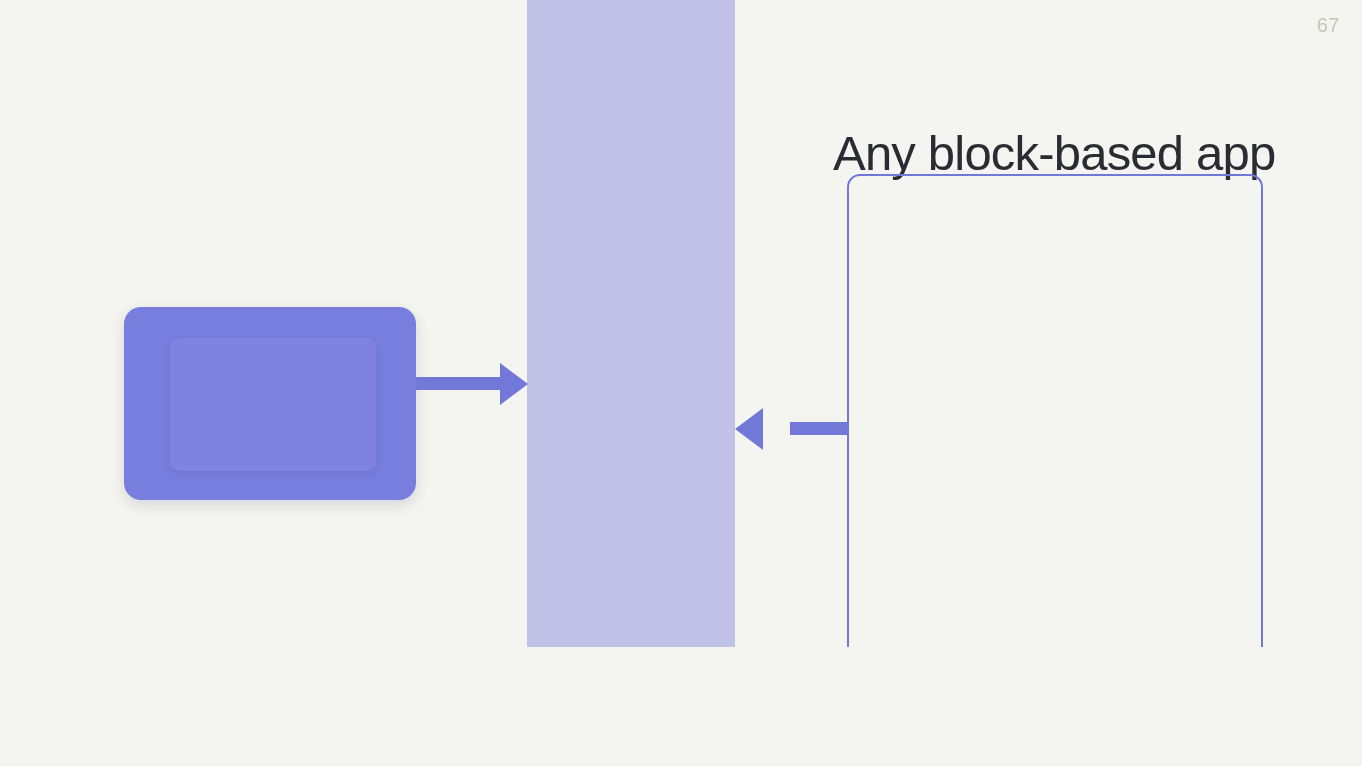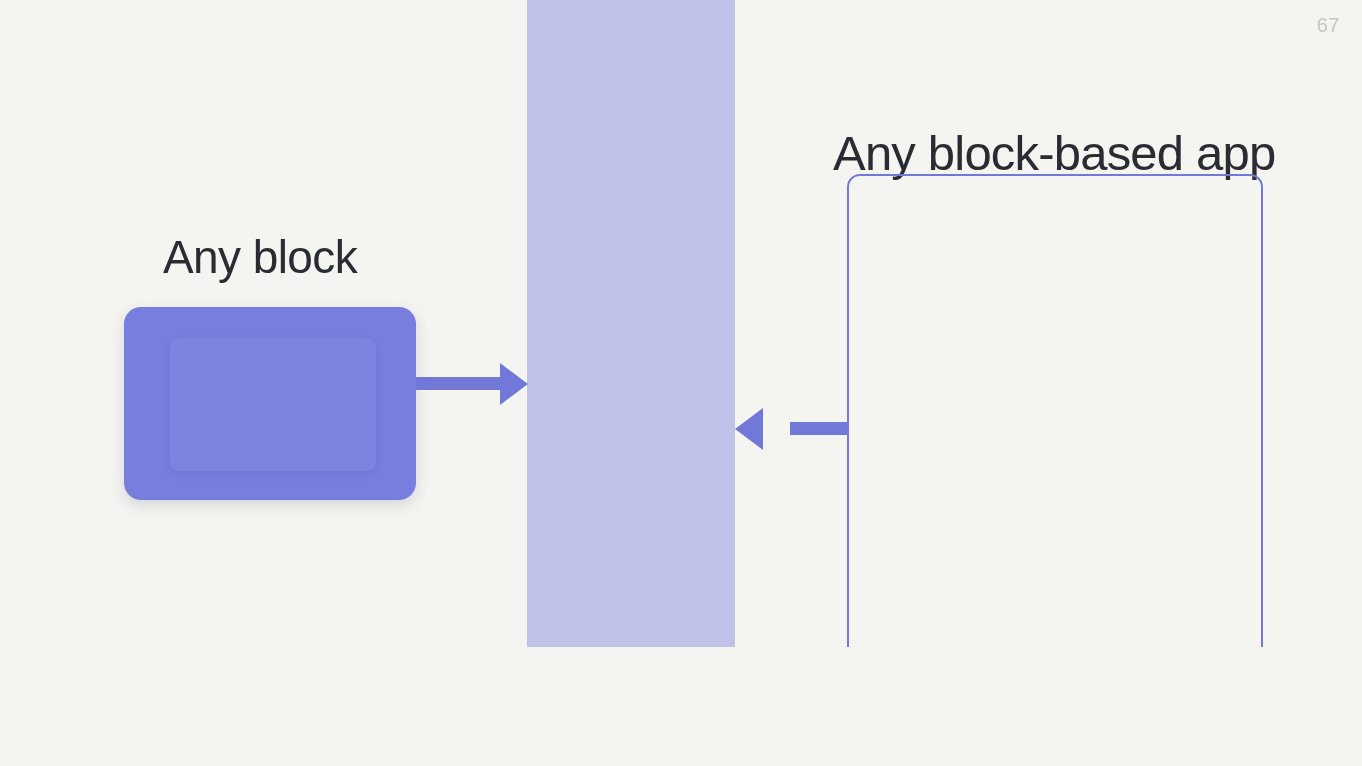--- a/index.html
+++ b/index.html
@@ -137,21 +137,20 @@
 </style>
 </head>
 <body>
 
 <div id="slide">
 
   <div class="band"></div>
 
   <div class="page-number">67</div>
 
-  <div class="heading heading-left">Any block</div>
 
   <div class="block">
     <div class="block-inner"></div>
   </div>
 
   <div class="arrow arrow-right">
     <div class="arrow-shaft"></div>
     <div class="arrow-head"></div>
   </div>
 

